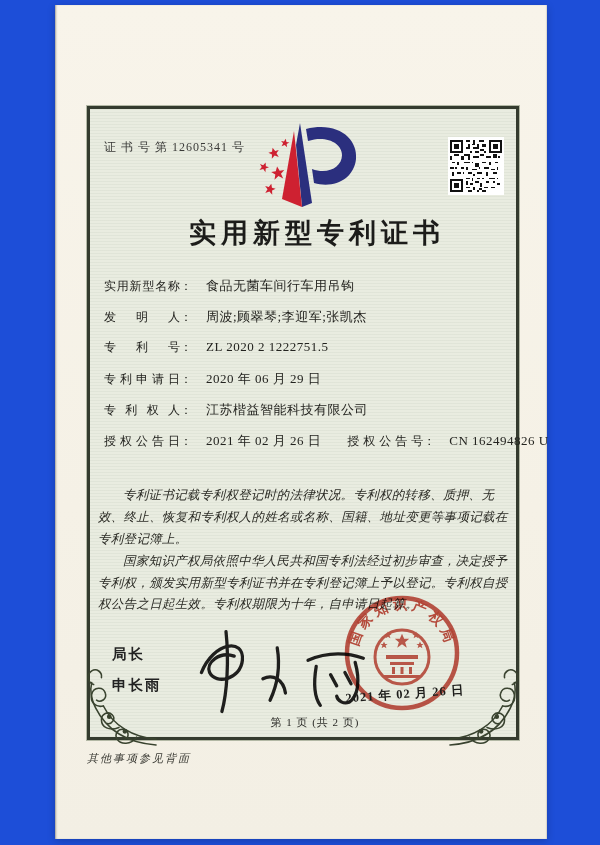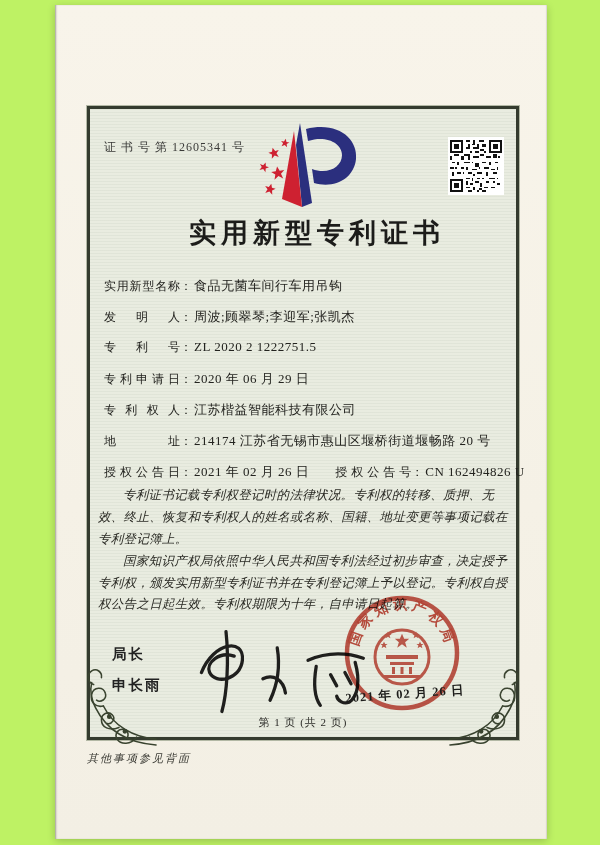--- a/index.html
+++ b/index.html
@@ -1,17 +1,17 @@
 <!DOCTYPE html>
 <html><head>
 <meta charset="utf-8">
 <style>
   * { margin:0; padding:0; box-sizing:border-box; }
   body { font-family:"Liberation Serif","DejaVu Serif",serif; background:#fdfdfb; }
-  .photo { position:relative; width:600px; height:845px; overflow:hidden; background:#bef264; }
+  .photo { position:relative; width:600px; height:845px; overflow:hidden; background:#1d4ed8; }
   .paper {
     position:absolute; left:55px; top:5px; width:492px; height:834px;
     background:linear-gradient(180deg,#f8f4ea 0%,#f5f1e6 60%,#f3efe4 100%);
     box-shadow:0 2px 8px rgba(0,0,0,.20), inset 2px 0 2px -1px rgba(60,60,55,.45), inset -1px 0 1px rgba(0,0,0,.12);
   }
   .frame {
     position:absolute; left:32px; top:101px; width:432px; height:634px;
     border:3px solid #343b2e;
     box-shadow:0 0 0 1px #b3b8a5;
     background:
@@ -20,32 +20,32 @@
   }
   .cert-no { position:absolute; left:14px; top:30px; font-size:12px; letter-spacing:1px; color:#3a3a38; }
   .logo { position:absolute; left:160px; top:10px; width:120px; height:96px; }
   .qr { position:absolute; left:358px; top:28px; width:56px; height:58px; background:#fff; padding:2px; }
   .title { position:absolute; left:0; top:106px; width:100%; text-align:center;
            font-size:27px; font-weight:700; letter-spacing:5px; color:#1c1c1a;padding-left:28px; }
   .fields { position:absolute; left:14px; top:168px; width:405px; }
   .frow { height:14px; margin-bottom:17px; font-size:13px; color:#23231f; white-space:nowrap; }
   .flabel { display:inline-block; width:76px; font-size:12px; text-align:justify; text-align-last:justify; vertical-align:bottom; }
   .fcolon { font-size:12px; }
-  .fvalue { margin-left:2px; letter-spacing:.5px; }
+  .fvalue { margin-left:14px; letter-spacing:.5px; }
   .grant-pair2 { margin-left:26px; }
   .paras { position:absolute; left:8px; top:376px; width:414px; font-size:12.5px; line-height:1.75;
            color:#2a2a24; font-style:italic; }
   .paras p { text-indent:2em; letter-spacing:.3px; }
   .commissioner { position:absolute; left:22px; top:536px; font-size:14.5px; font-weight:700; color:#222; }
   .commissioner div { margin-bottom:12px; letter-spacing:2px; }
   .signature { position:absolute; left:95px; top:512px; width:205px; height:98px; }
   .stamp { position:absolute; left:252px; top:484px; width:120px; height:120px; opacity:.92; mix-blend-mode:multiply; }
   .stamp-date { position:absolute; left:230px; top:577px; width:170px; text-align:center;
                 font-size:12.5px; font-weight:700; color:#1d1d1b; transform:rotate(-4deg); letter-spacing:1px; }
-  .page-info { position:absolute; left:0; top:606px; width:100%; text-align:center; font-size:11px; color:#2c2c28; letter-spacing:1px; }
+  .page-info { position:absolute; left:12px; top:606px; width:100%; text-align:center; font-size:11px; color:#2c2c28; letter-spacing:1px; }
   .ornament { position:absolute; width:78px; height:88px; bottom:-12px; }
   .ornament.left { left:-10px; }
   .ornament.right { right:-10px; transform:scaleX(-1); }
   .footer-note { position:absolute; left:32px; top:746px; width:432px; text-align:left;
                  font-size:11px; font-style:italic; color:#3a3a34; letter-spacing:2px; }
 </style>
 </head>
 <body>
 
 <div class="photo">
@@ -166,23 +166,20 @@
         <div class="frow">
           <span class="flabel">专利号</span><span class="fcolon">：</span><span class="fvalue">ZL 2020 2 1222751.5</span>
         </div>
         <div class="frow">
           <span class="flabel">专利申请日</span><span class="fcolon">：</span><span class="fvalue">2020 年 06 月 29 日</span>
         </div>
         <div class="frow">
           <span class="flabel">专利权人</span><span class="fcolon">：</span><span class="fvalue">江苏楷益智能科技有限公司</span>
         </div>
         <div class="frow">
-          <span class="flabel">地址</span><span class="fcolon">：</span><span class="fvalue">214174 江苏省无锡市惠山区堰桥街道堰畅路 20 号</span>
-        </div>
-        <div class="frow">
           <span class="flabel">授权公告日</span><span class="fcolon">：</span><span class="fvalue">2021 年 02 月 26 日</span><span class="grant-pair2"><span class="flabel">授权公告号</span><span class="fcolon">：</span><span class="fvalue">CN 162494826 U</span></span>
         </div>
       </div>
 
       <div class="paras">
         <p>专利证书记载专利权登记时的法律状况。专利权的转移、质押、无效、终止、恢复和专利权人的姓名或名称、国籍、地址变更等事项记载在专利登记簿上。</p>
         <p>国家知识产权局依照中华人民共和国专利法经过初步审查，决定授予专利权，颁发实用新型专利证书并在专利登记簿上予以登记。专利权自授权公告之日起生效。专利权期限为十年，自申请日起算。</p>
       </div>
 
       <div class="commissioner">

